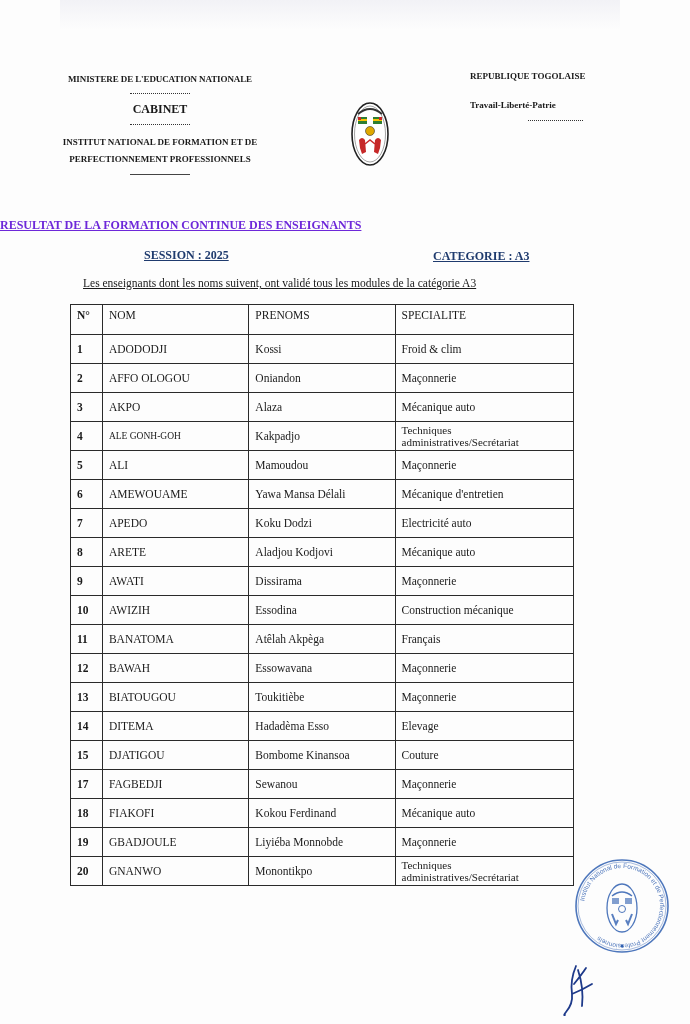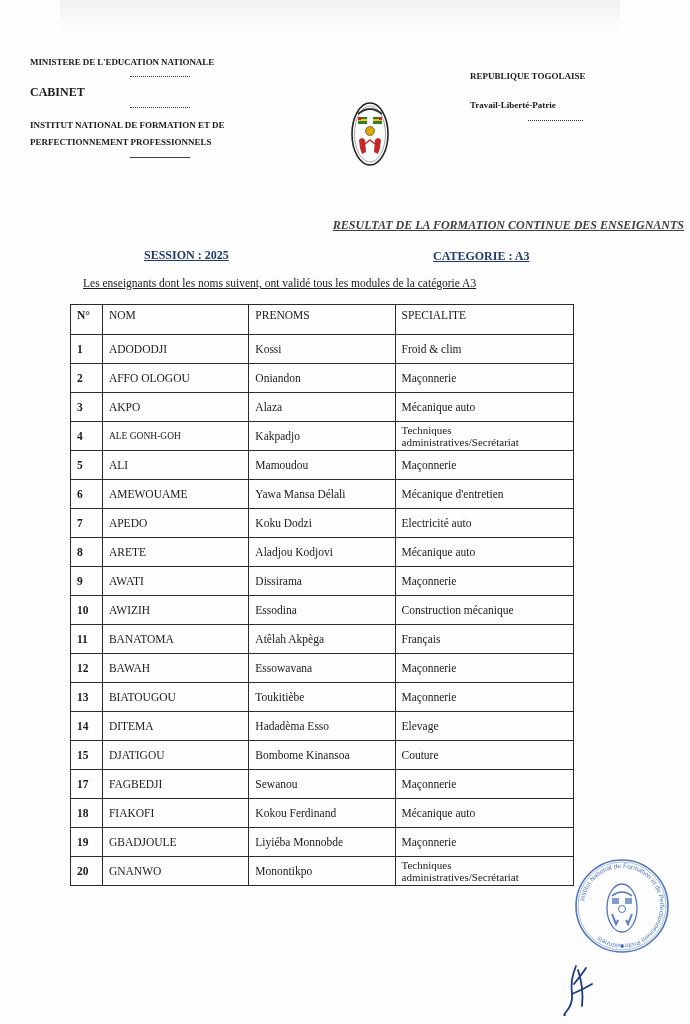--- a/index.html
+++ b/index.html
@@ -17,22 +17,23 @@
     }
     .page-shadow {
       position: absolute;
       left: 60px; top: 0;
       width: 560px; height: 30px;
       background: linear-gradient(to bottom, #f2f2f6, rgba(253,253,253,0));
     }
     .left-header {
       position: absolute;
       left: 30px;
-      top: 54px;
+      top: 71px;
       width: 260px;
+      text-align: center;
       font-size: 9px;
       font-weight: bold;
       line-height: 1;
     }
     .left-header .ministry { margin-top: 4px; letter-spacing: -0.1px; }
     .dash {
       display: block;
       width: 60px;
       margin: 9px auto;
       border-top: 1px dotted #333;
@@ -62,25 +63,24 @@
       top: 100px;
       width: 40px;
       height: 68px;
     }
 
     .title {
       position: absolute;
       left: 0;
       width: 690px;
       top: 218px;
-      text-align: right;
+      text-align: left;
       font-size: 12px;
       font-weight: bold;
-      color: #404040;
-      font-style: italic;
+      color: #6d28d9;
     }
     .title span {
       text-decoration: underline;
       padding-right: 6px;
     }
     .session {
       position: absolute;
       left: 144px;
       top: 248px;
       font-size: 12px;

